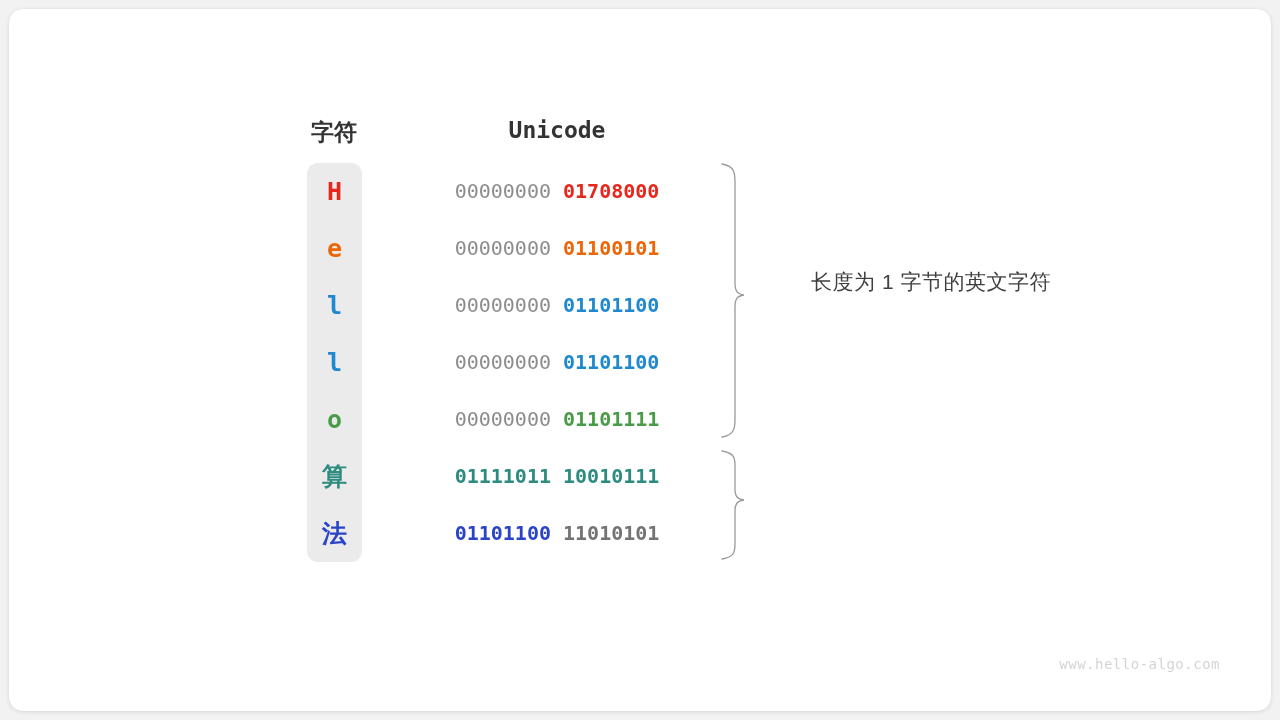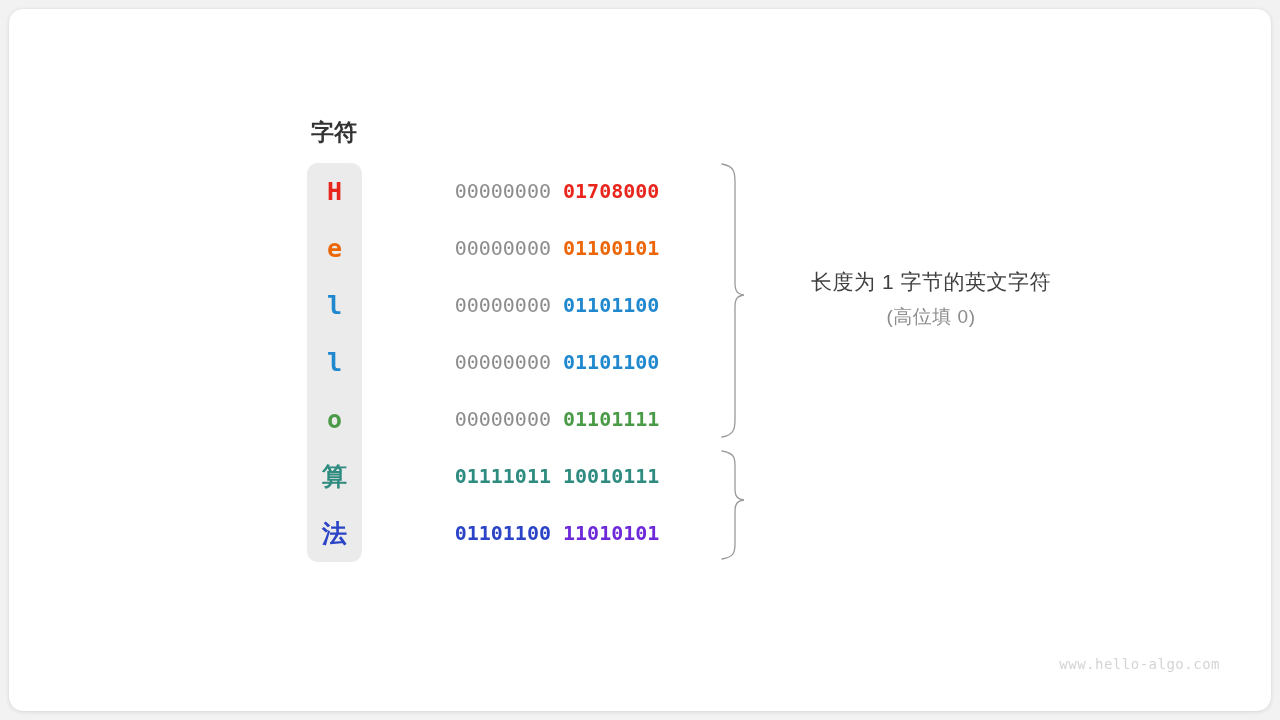--- a/index.html
+++ b/index.html
@@ -162,20 +162,21 @@
   }
 </style>
 </head>
 <body>
 
 <div id="card"></div>
 
 <div id="diagram">
 
   <div class="col-header" id="header-char">字符</div>
+  <div class="col-header" id="header-unicode">Unicode</div>
 
   <div id="char-pill"></div>
 
   <div id="rows-container">
       <div class="row" style="top: 163px;">
         <div class="row-char" style="color: rgb(232, 38, 28);">H</div>
         <div class="row-bits"><span class="byte-hi">00000000</span>&nbsp;<span class="byte-lo" style="color: rgb(232, 38, 28);">01708000</span></div>
       </div>
       <div class="row" style="top: 220px;">
         <div class="row-char" style="color: rgb(236, 102, 8);">e</div>
@@ -192,21 +193,21 @@
       <div class="row" style="top: 391px;">
         <div class="row-char" style="color: rgb(74, 155, 71);">o</div>
         <div class="row-bits"><span class="byte-hi">00000000</span>&nbsp;<span class="byte-lo" style="color: rgb(74, 155, 71);">01101111</span></div>
       </div>
       <div class="row" style="top: 448px;">
         <div class="row-char" style="color: rgb(46, 139, 127);">算</div>
         <div class="row-bits"><span class="byte-hi strong" style="color: rgb(46, 139, 127);">01111011</span>&nbsp;<span class="byte-lo" style="color: rgb(46, 139, 127);">10010111</span></div>
       </div>
       <div class="row" style="top: 505px;">
         <div class="row-char" style="color: rgb(43, 68, 199);">法</div>
-        <div class="row-bits"><span class="byte-hi strong" style="color: rgb(43, 68, 199);">01101100</span>&nbsp;<span class="byte-lo" style="color: #6d28d9;">11010101</span></div>
+        <div class="row-bits"><span class="byte-hi strong" style="color: rgb(43, 68, 199);">01101100</span>&nbsp;<span class="byte-lo" style="color: #737373;">11010101</span></div>
       </div>
     </div>
 
   <svg id="braces" viewBox="0 0 1280 720" width="1280" height="720">
     <path d="M 722 164
              C 735 166, 735 174, 735 182
              L 735 283
              C 735 291, 737 294, 744 295
              C 737 296, 735 299, 735 307
              L 735 419
@@ -215,18 +216,17 @@
              C 735 453, 735 459, 735 466
              L 735 489
              C 735 496, 737 499, 744 500
              C 737 501, 735 504, 735 511
              L 735 543
              C 735 551, 735 557, 722 559" fill="none" stroke="#9a9a9a" stroke-width="1.3" stroke-linecap="round"></path>
   </svg>
 
   <div class="annotation" id="annotation-ascii">
     <div class="line1">长度为 1 字节的英文字符</div>
-    <div class="line2">(高位填 0)</div>
   </div>
 
   <div id="watermark">www.hello-algo.com</div>
 
 </div>
 
 </body></html>

